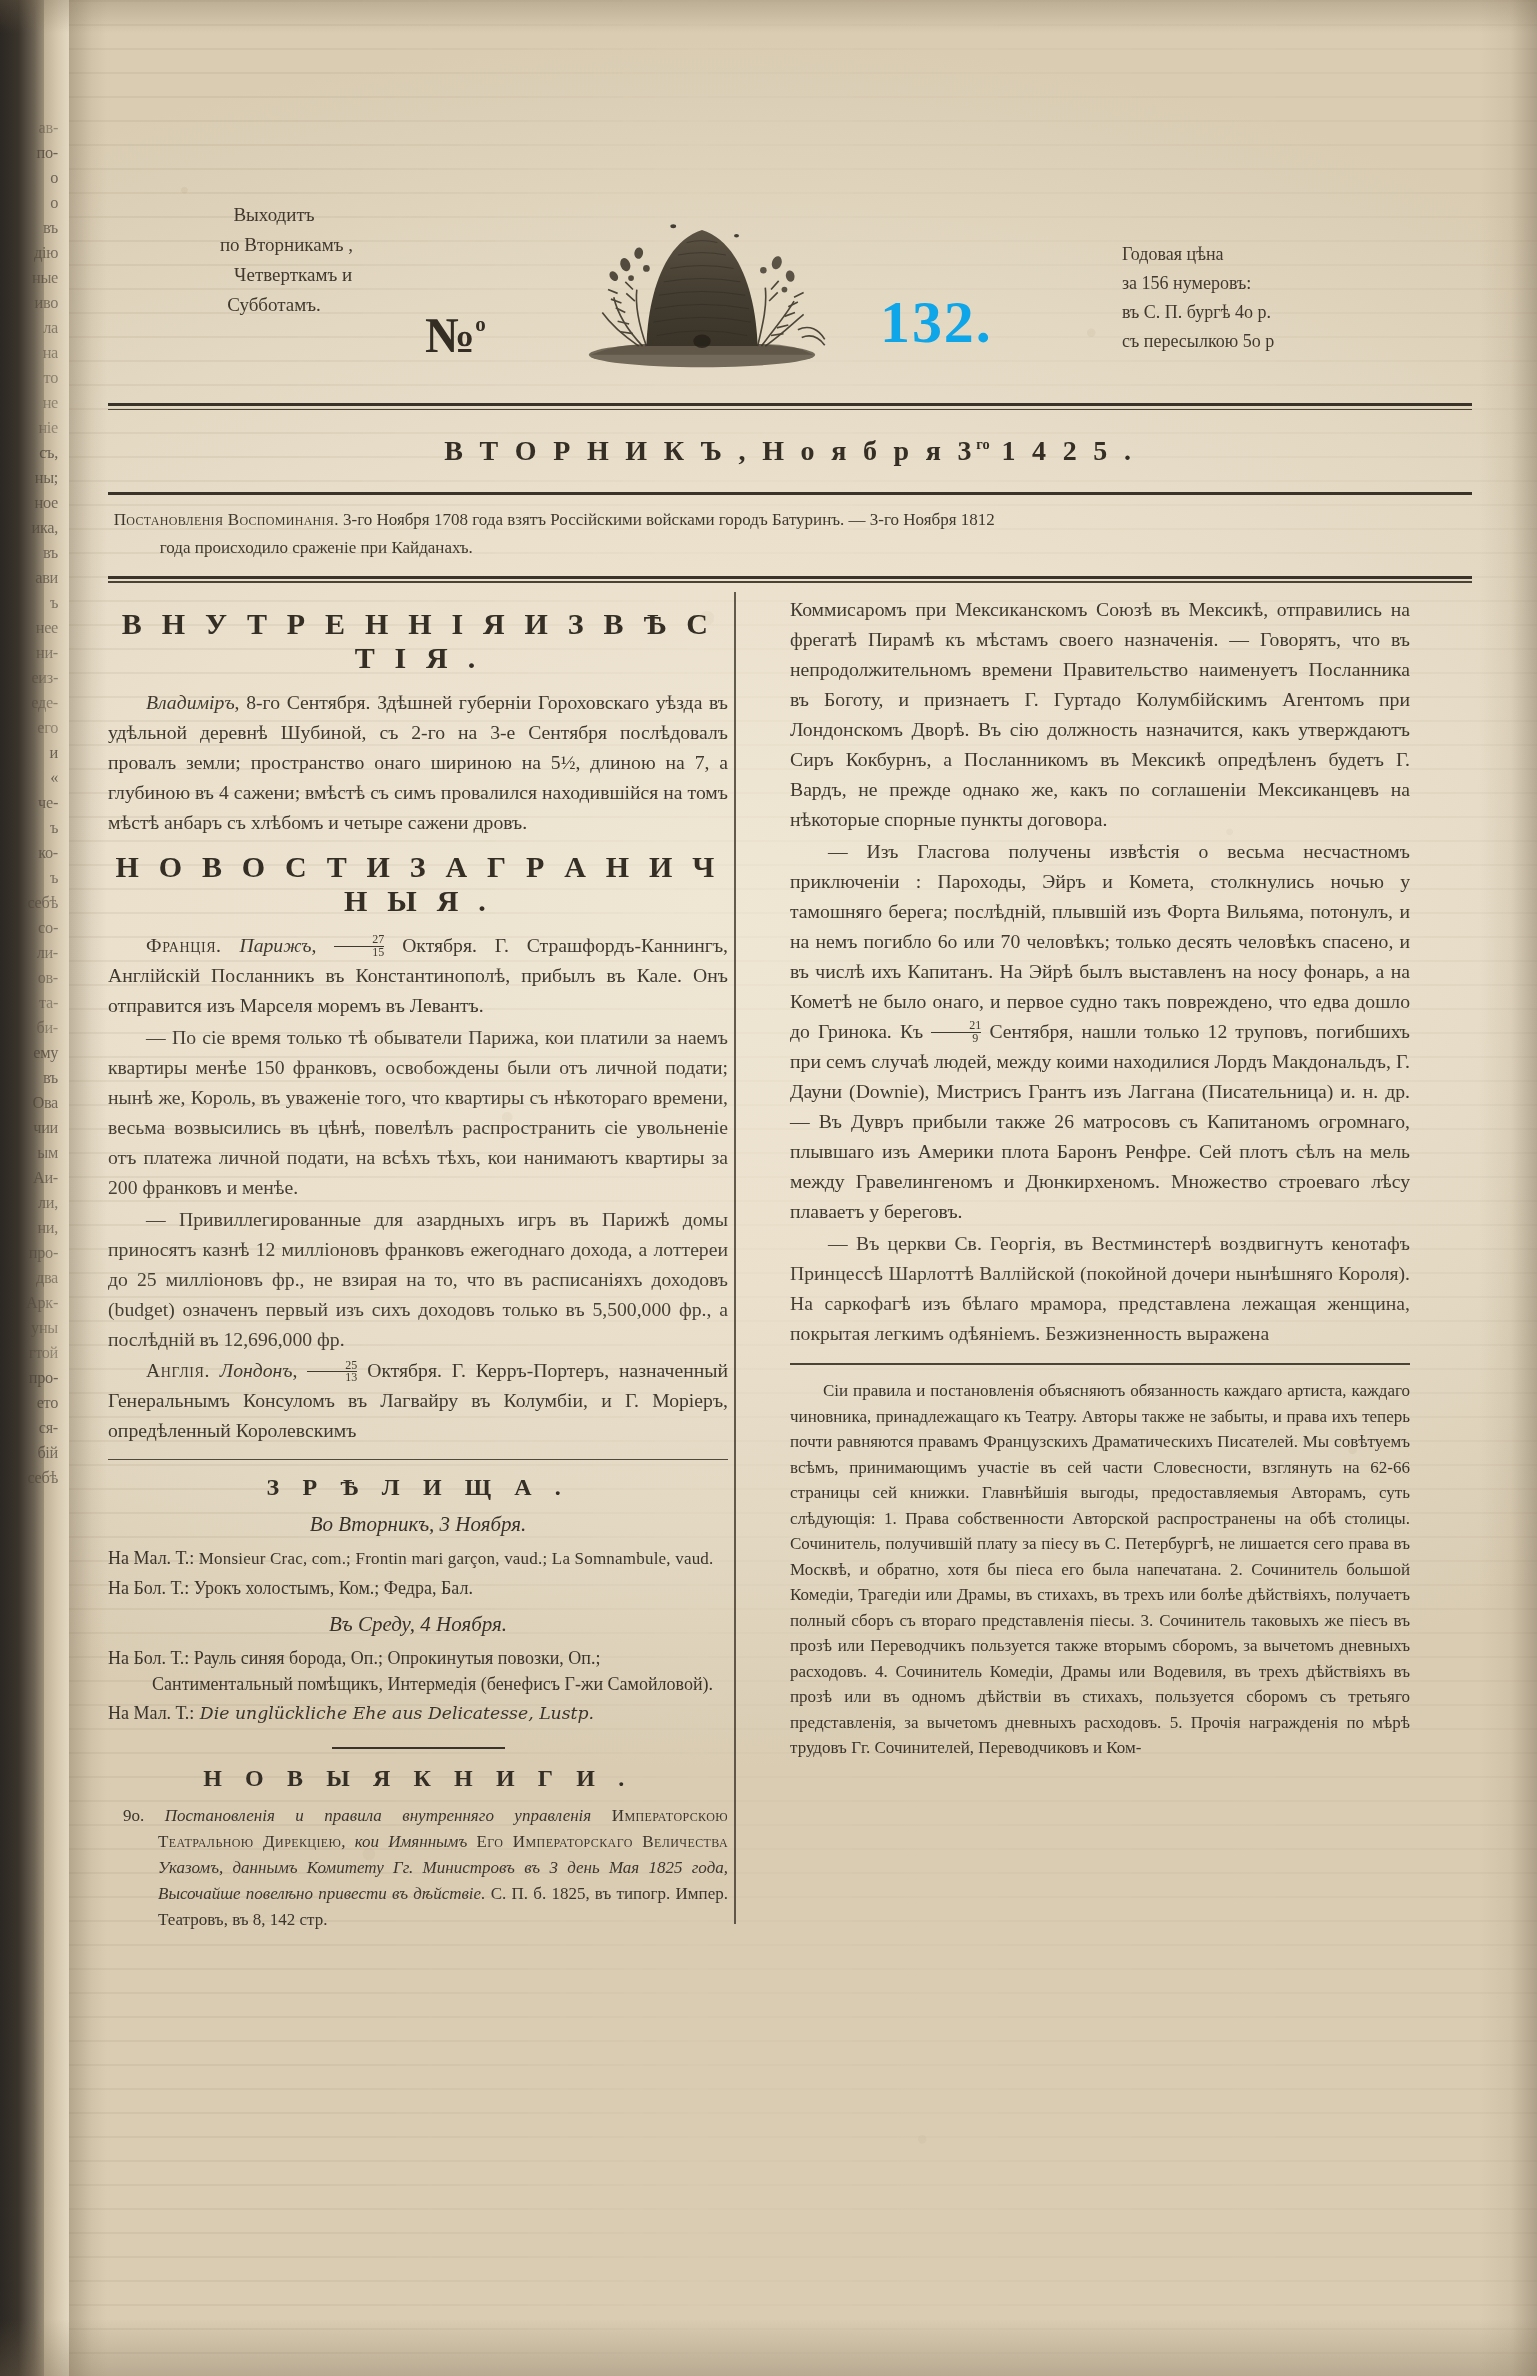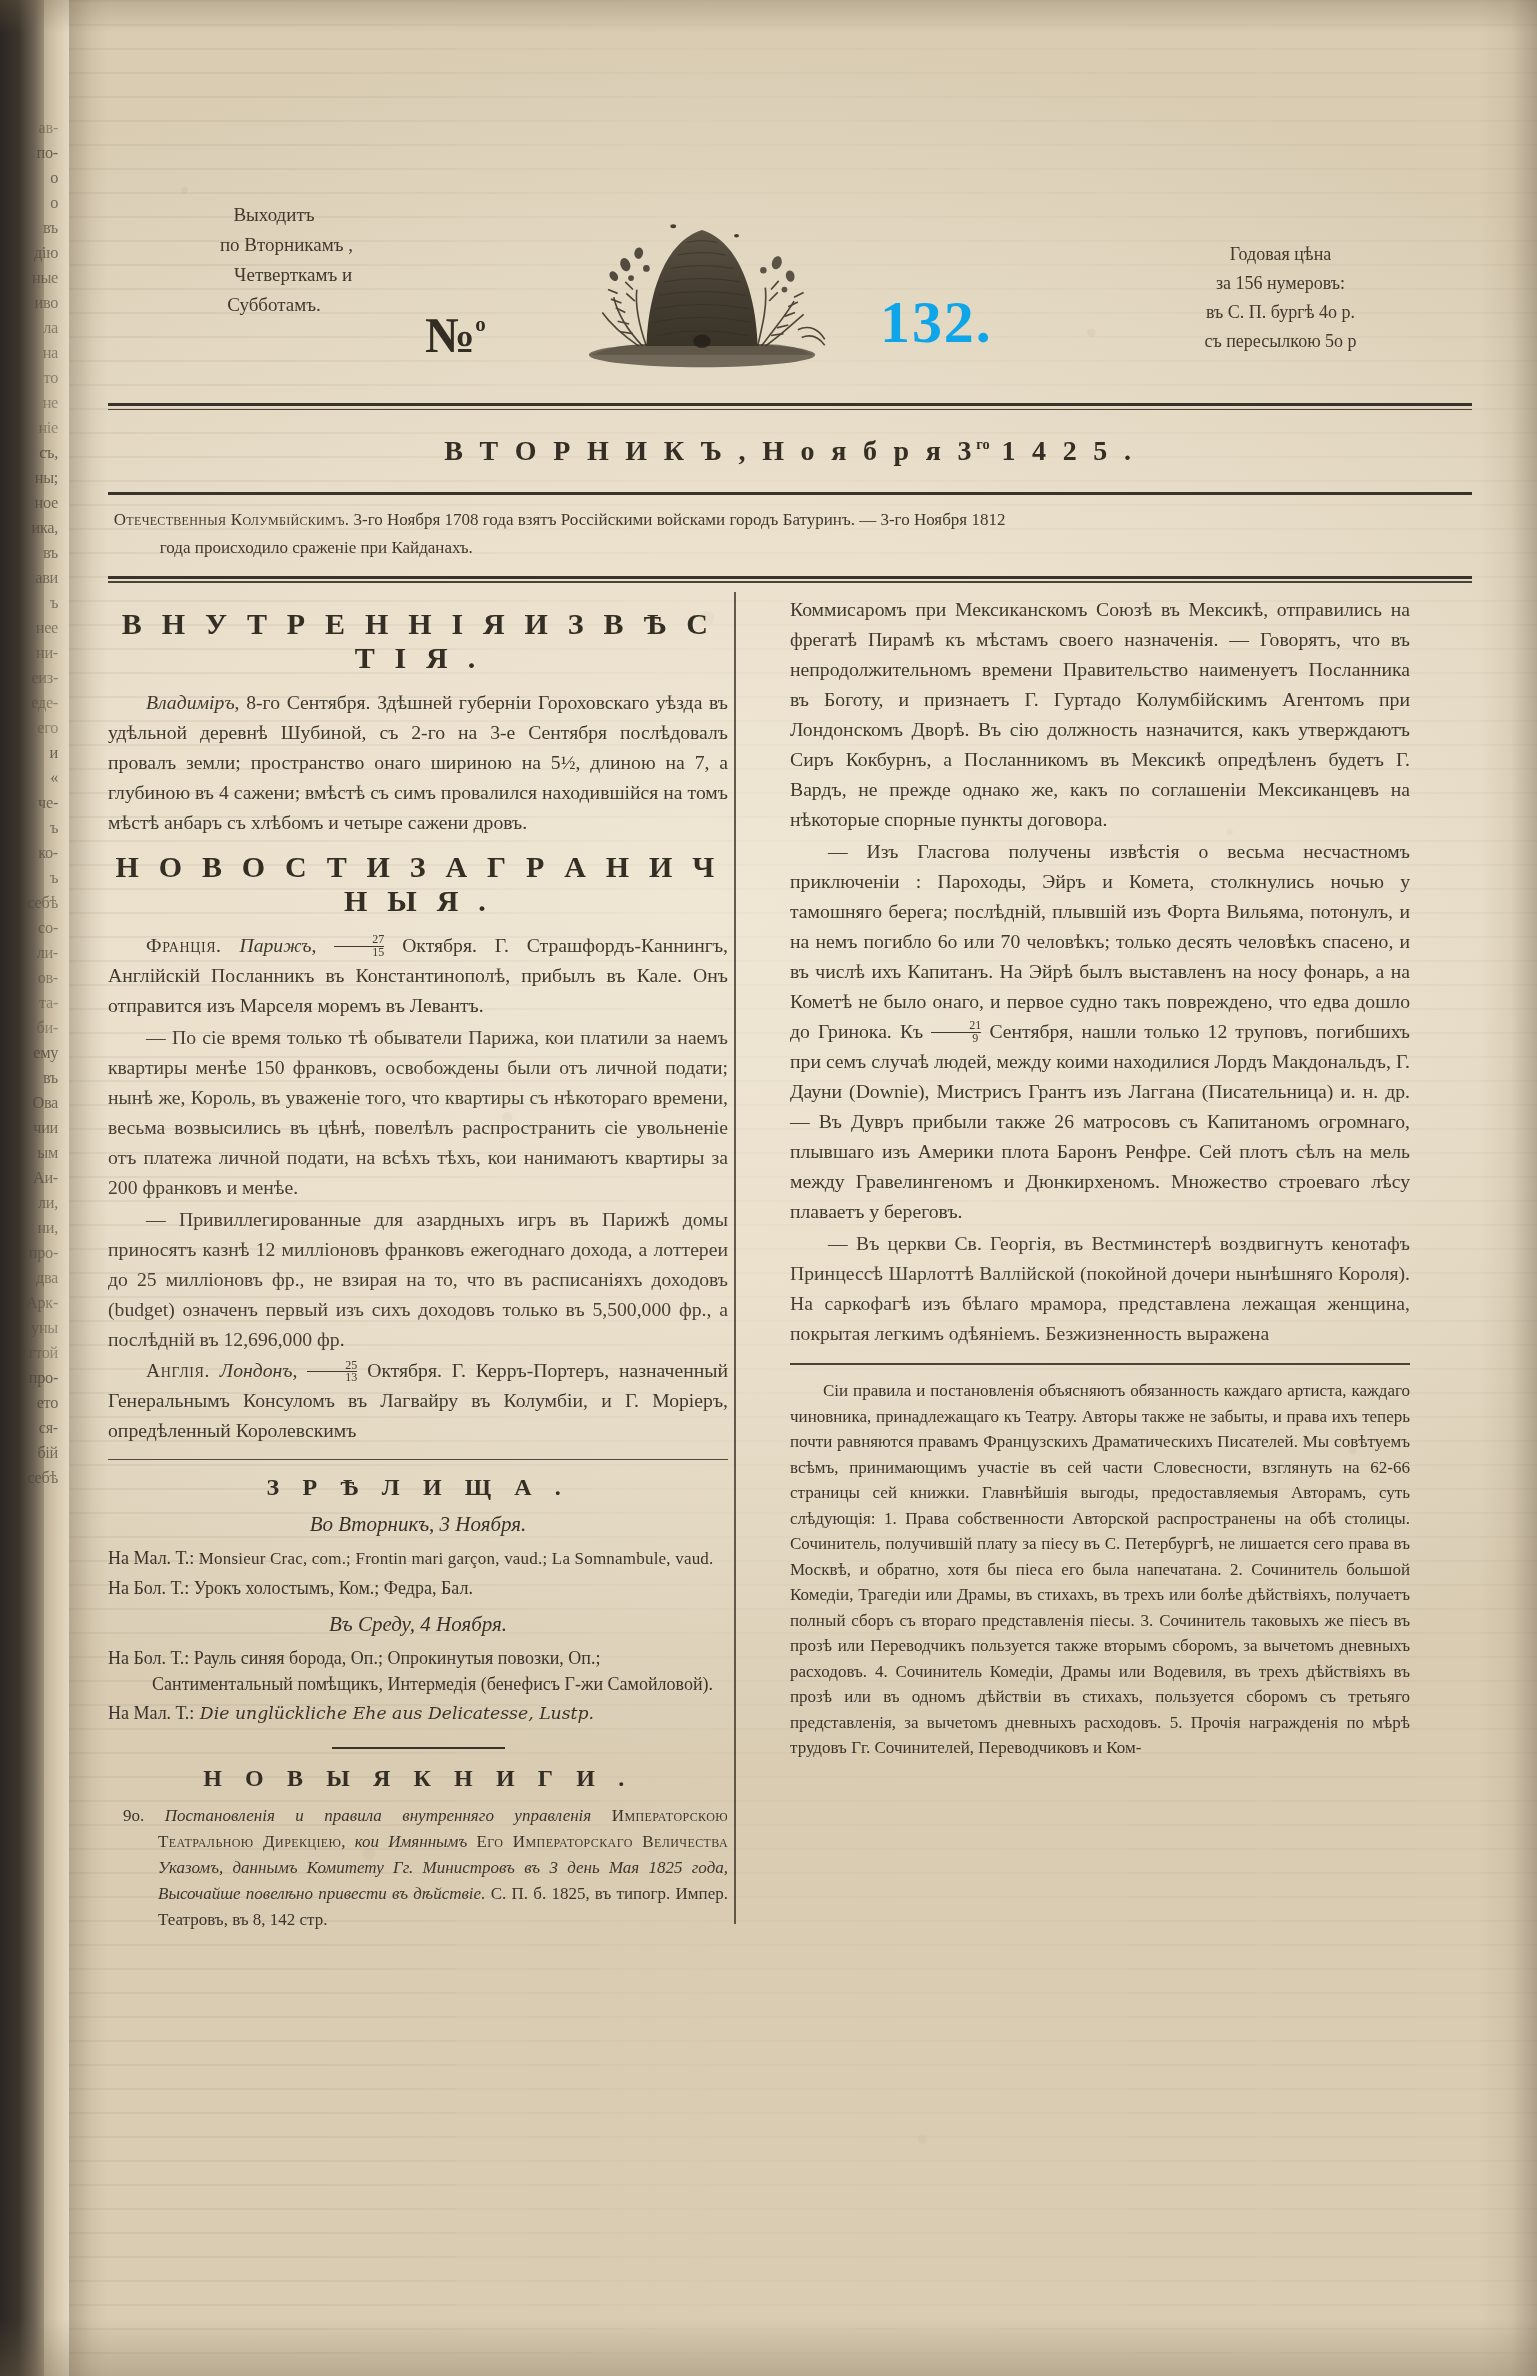--- a/index.html
+++ b/index.html
@@ -157,21 +157,21 @@
   .imprint div:nth-child(4){ margin-left: -46px; }
 
   .price {
     position: absolute;
     right: 33px;
     top: 240px;
     width: 317px;
     font-size: 18px;
     line-height: 29px;
     color: #42392e;
-    text-align: center;
+    text-align: left;
   }
 
   .issue-no {
     position: absolute;
     left: 317px;
     top: 306px;
     font-size: 50px;
     font-weight: 700;
     color: #332d24;
     font-family: "Liberation Serif", serif;
@@ -537,21 +537,21 @@
   <div class="dateline">
     <span>В Т О Р Н И К Ъ ,</span>
     <span>Н о я б р я</span>
     <span>3</span><sup>го</sup>
     <span>1 4 2 5 .</span>
   </div>
 
   <div class="rule"></div>
 
   <div class="memorial">
-    <span class="lead">Отечественныя Колумбійскимъ.</span>
+    <span class="lead">Постановленія Воспоминанія.</span>
     <span>3-го Ноября 1708 года взятъ Россійскими войсками городъ Батуринъ. — 3-го Ноября 1812</span>
     <span class="indent">года происходило сраженіе при Кайданахъ.</span>
   </div>
 
   <div class="rule double"></div>
 
   <div class="columns">
     <div class="col-divider"></div>
 
     <div class="col left">

